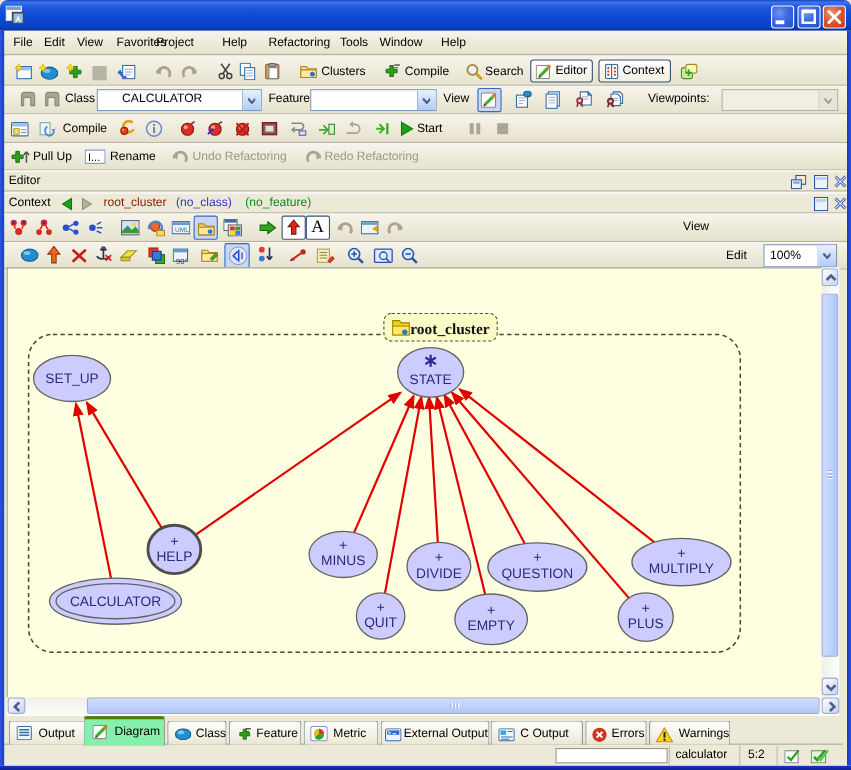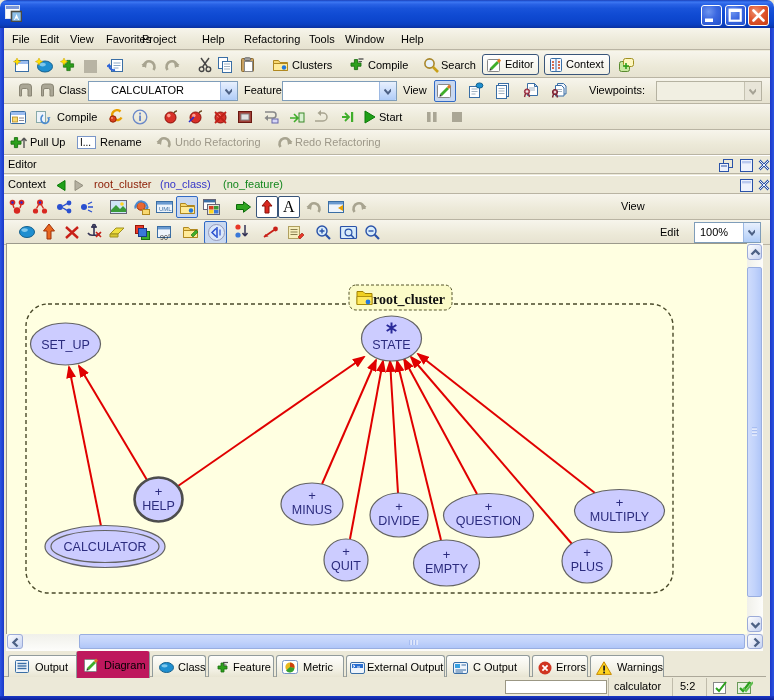--- a/index.html
+++ b/index.html
@@ -37,21 +37,21 @@
 #client{left:4px;top:245px;width:762px;height:407px;background:#ece9d8}
 #canvas{left:6px;top:243px;width:741px;height:391px;background:#ffffe1;border-left:1px solid #9c9a8c;border-top:1px solid #9c9a8c}
 #vscroll{left:747px;top:243px;width:16px;height:391px;background:linear-gradient(90deg,#f0f0ea,#fdfdfb)}
 #hscroll{left:6px;top:634px;width:757px;height:17px;background:linear-gradient(180deg,#f0f0ea,#fdfdfb)}
 .sbtn{position:absolute;border:1px solid #9cabd8;border-radius:3px;background:linear-gradient(135deg,#fdfefe 0%,#e3e8f8 50%,#c5d3f3 100%)}
 .sthumb{position:absolute;border:1px solid #99aee0;border-radius:2px;background:linear-gradient(90deg,#cfdcfc 0%,#c2d3fb 50%,#b0c6f8 100%)}
 .sthumbh{position:absolute;border:1px solid #99aee0;border-radius:2px;background:linear-gradient(180deg,#cfdcfc 0%,#c2d3fb 50%,#b0c6f8 100%)}
 
 #tabbar{left:4px;top:651px;width:762px;height:26px;background:#ece9d8;border-bottom:1px solid #aca899}
 .tab{position:absolute;top:4px;height:22px;background:linear-gradient(180deg,#fefefc,#f1efe2 70%,#e8e5d2);border:1px solid #919b9c;border-bottom:none;border-radius:3px 3px 0 0;font-size:11px;color:#000}
-.tab.sel{top:0;height:40px;background:#be185d;border-top:3px solid #be185d}
+.tab.sel{top:0;height:40px;background:#86efac;border-top:3px solid #4d7c0f}
 .tabtxt{position:absolute;top:5px;font-size:11px;white-space:nowrap}
 .tab.sel .tabtxt{top:5px}
 #statusbar{left:4px;top:678px;width:766px;height:18px;background:#ece9d8;font-size:11px}
 </style></head>
 <body>
 <div id="win">
  <div class="abs" id="titlebar"></div>
  <svg class="abs" style="left:5px;top:5px" width="17" height="17">
       <rect x="0.5" y="0.5" width="14" height="13" fill="#fdfdfd" stroke="#dde4f0"></rect>
       <rect x="1" y="1" width="13" height="3" fill="#7a96d8"></rect>

